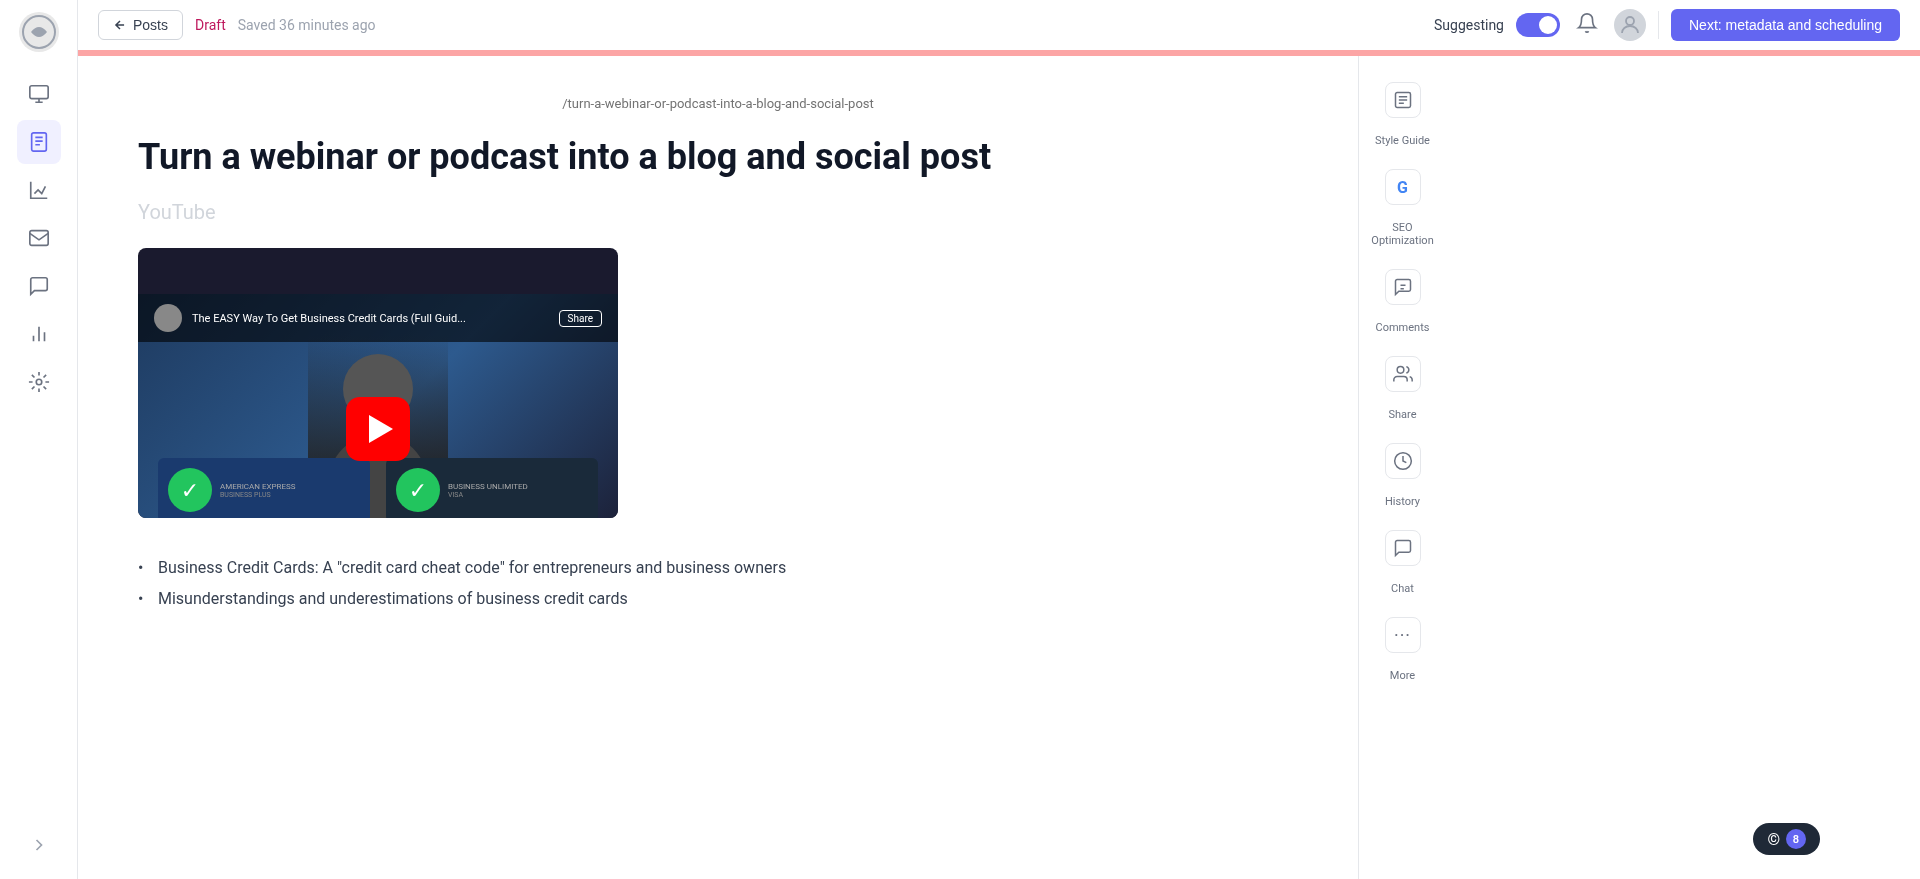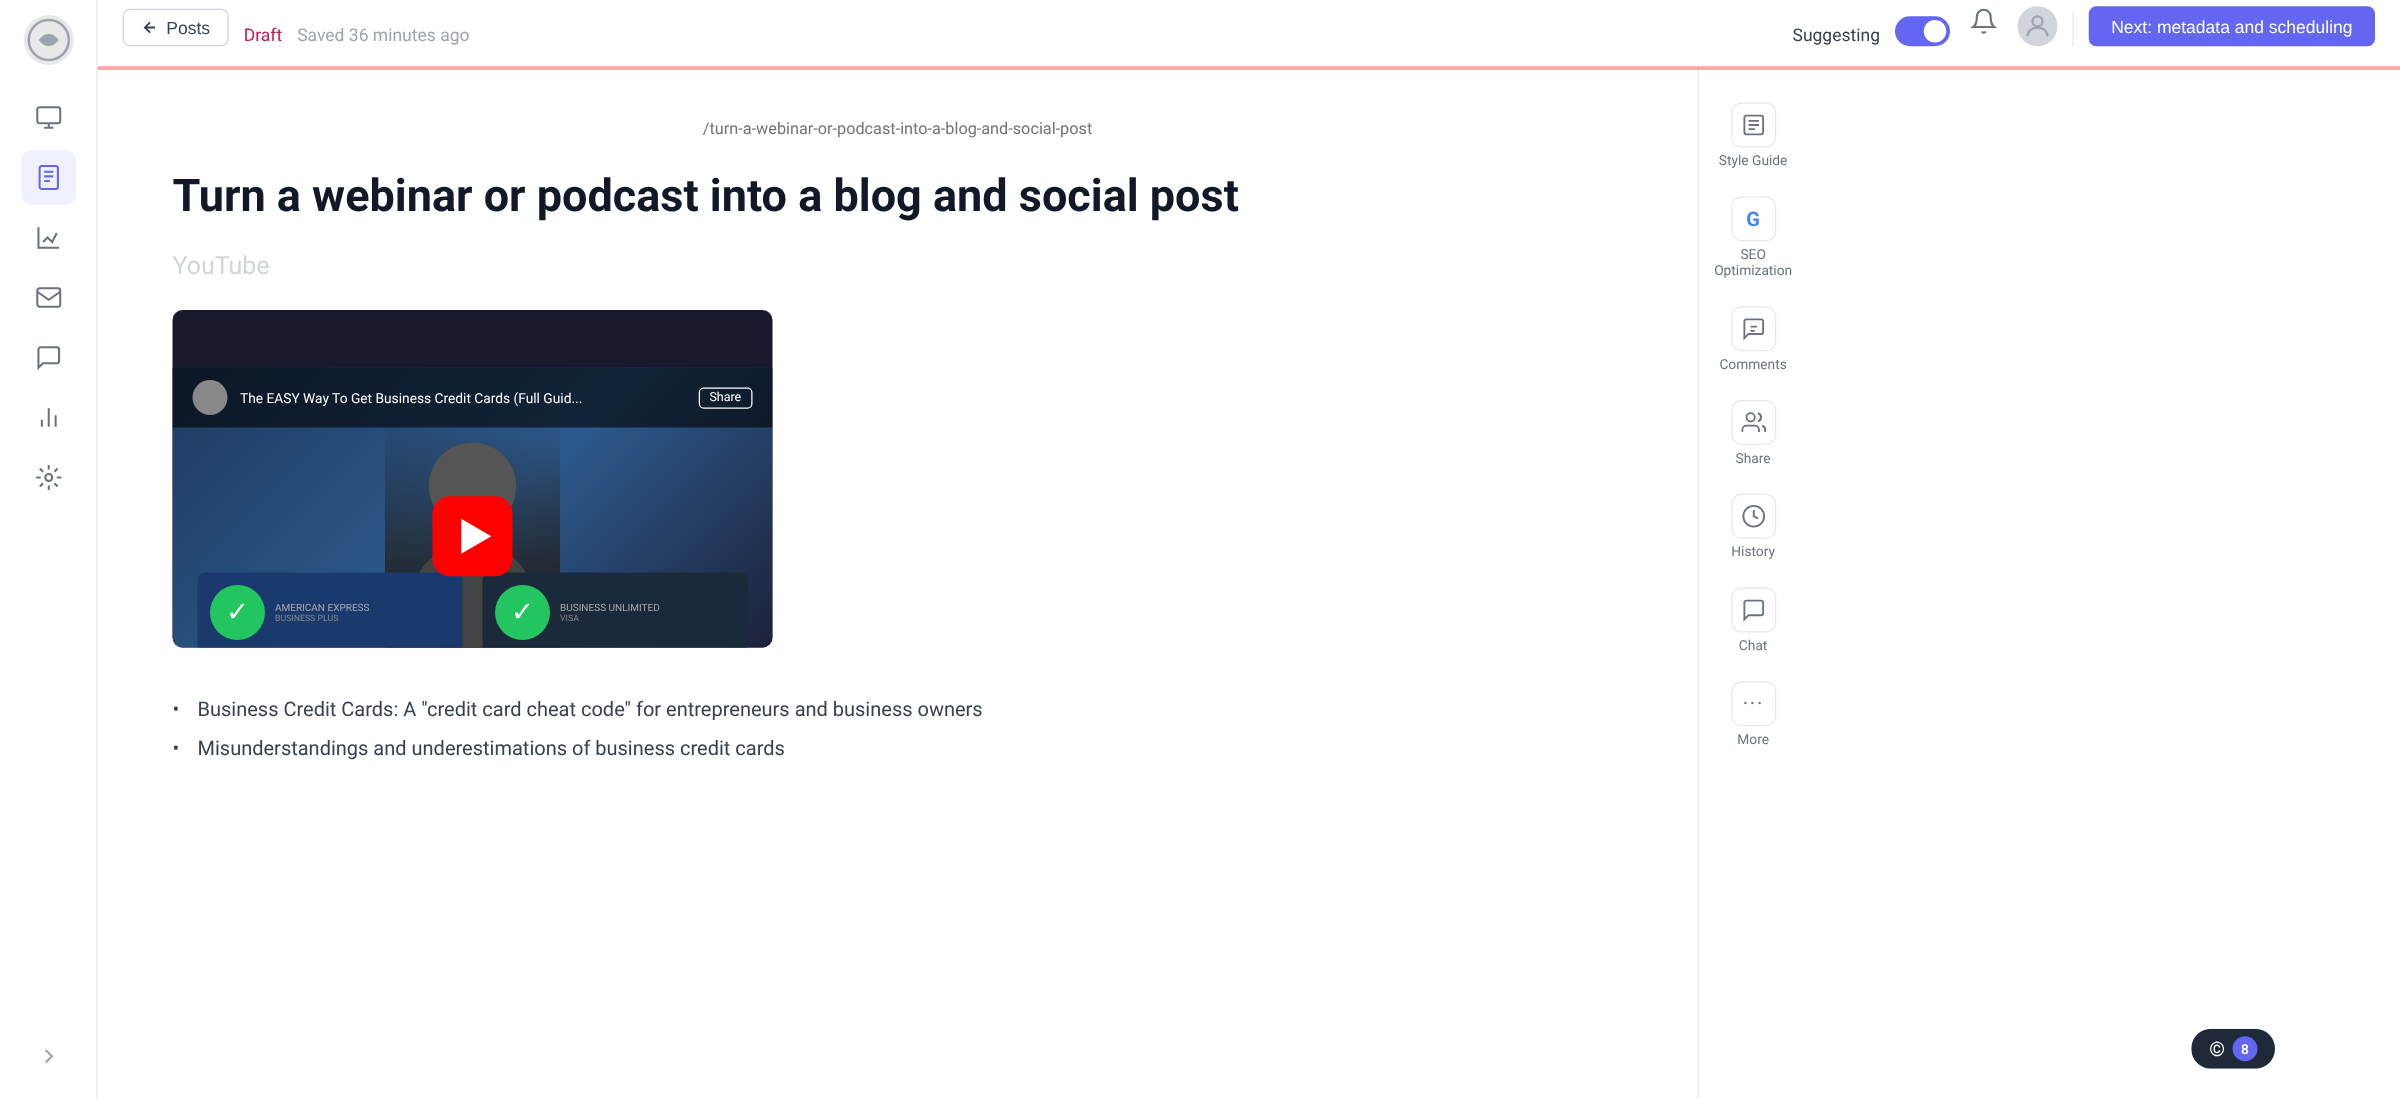--- a/index.html
+++ b/index.html
@@ -49,23 +49,23 @@
     .main-area {
       flex: 1;
       display: flex;
       flex-direction: column;
       overflow: hidden;
     }
 
     
     .top-header {
       height: 56px;
-      border-bottom: 3px solid #fca5a5;
-      display: flex;
-      align-items: flex-end;
+      border-bottom: 6px solid #fca5a5;
+      display: flex;
+      align-items: center;
       padding: 16px 20px;
       gap: 12px;
       flex-shrink: 0;
     }
     .back-button {
       display: flex;
       align-items: center;
       gap: 6px;
       padding: 6px 14px;
       border: 1px solid #d1d5db;
@@ -302,21 +302,21 @@
       flex-direction: column;
       align-items: center;
       padding: 16px 0;
       gap: 2px;
       flex-shrink: 0;
     }
     .right-sidebar-item {
       display: flex;
       flex-direction: column;
       align-items: center;
-      gap: 4px;
+      gap: 16px;
       padding: 10px 8px;
       cursor: pointer;
       border-radius: 8px;
       width: 78px;
     }
     .right-sidebar-item .icon-box {
       width: 36px;
       height: 36px;
       border: 1px solid #e5e7eb;
       border-radius: 8px;

